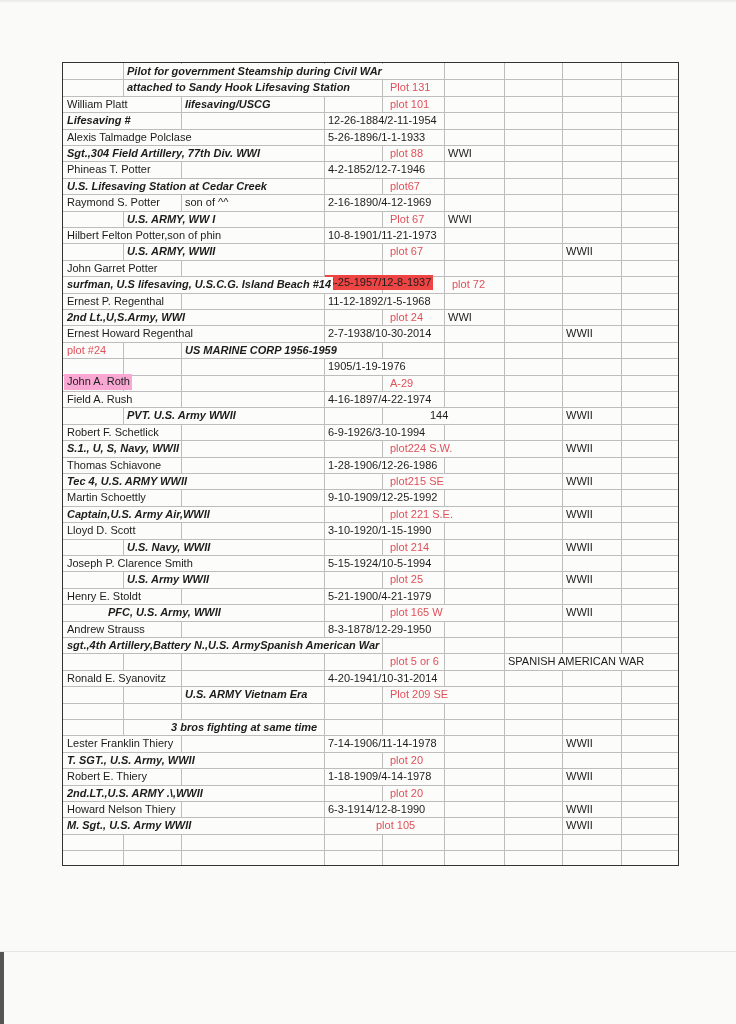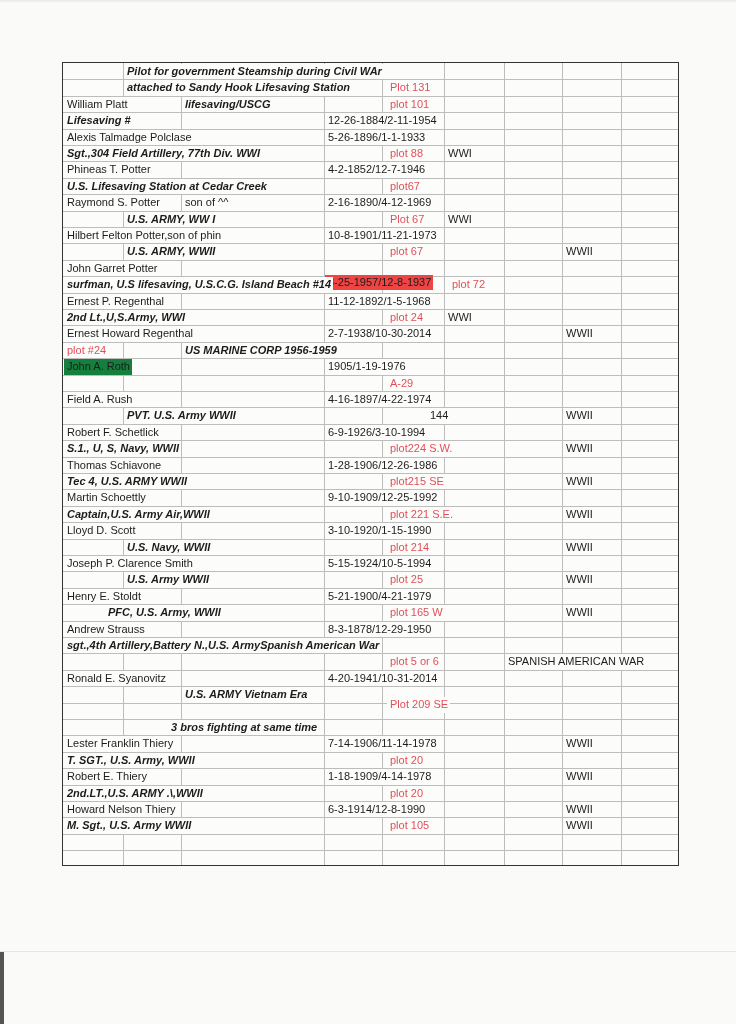--- a/index.html
+++ b/index.html
@@ -154,21 +154,21 @@
     <div class="row" style="top: 262.4px;">
       <div class="cell" style="left: 1px; background: rgb(252, 252, 250); top: 1px; height: 15.4px; line-height: 15.4px; width: auto; padding-right: 2px;">Ernest Howard Regenthal</div>
       <div class="cell" style="left: 262px; background: rgb(252, 252, 250); top: 1px; height: 15.4px; line-height: 15.4px; width: auto; padding-right: 2px;">2-7-1938/10-30-2014</div>
       <div class="cell" style="left: 500px; background: rgb(252, 252, 250); top: 1px; height: 15.4px; line-height: 15.4px; width: auto; padding-right: 2px;">WWII</div>
     </div>
     <div class="row" style="top: 278.8px;">
       <div class="cell red" style="left: 1px; background: rgb(252, 252, 250); top: 1px; height: 15.4px; line-height: 15.4px; width: auto; padding-right: 2px;">plot #24</div>
       <div class="cell b" style="left: 119px; background: rgb(252, 252, 250); top: 1px; height: 15.4px; line-height: 15.4px; width: auto; padding-right: 2px; text-align: center;">US MARINE CORP 1956-1959</div>
     </div>
     <div class="row" style="top: 295.2px;">
-      <div class="cell" style="left: 1px; background: #15803d; top: 1px; height: 15.4px; line-height: 15.4px; width: auto; padding-right: 2px;">John A. Roth</div>
+      <div class="cell" style="left: 1px; background: #f9a8d4; top: 16px; height: 15.4px; line-height: 15.4px; width: auto; padding-right: 2px;">John A. Roth</div>
       <div class="cell" style="left: 262px; background: rgb(252, 252, 250); top: 1px; height: 15.4px; line-height: 15.4px; width: auto; padding-right: 2px;">1905/1-19-1976</div>
     </div>
     <div class="row" style="top: 311.6px;">
       <div class="cell red" style="left: 324px; background: rgb(252, 252, 250); top: 1px; height: 15.4px; line-height: 15.4px; width: auto; padding-right: 2px;">A-29</div>
     </div>
     <div class="row" style="top: 328px;">
       <div class="cell" style="left: 1px; background: rgb(252, 252, 250); top: 1px; height: 15.4px; line-height: 15.4px; width: auto; padding-right: 2px;">Field A. Rush</div>
       <div class="cell" style="left: 262px; background: rgb(252, 252, 250); top: 1px; height: 15.4px; line-height: 15.4px; width: auto; padding-right: 2px;">4-16-1897/4-22-1974</div>
     </div>
     <div class="row" style="top: 344.4px;">
@@ -240,21 +240,21 @@
     <div class="row" style="top: 590.4px;">
       <div class="cell red" style="left: 324px; background: rgb(252, 252, 250); top: 1px; height: 15.4px; line-height: 15.4px; width: auto; padding-right: 2px;">plot 5 or 6</div>
       <div class="cell" style="left: 442px; background: rgb(252, 252, 250); top: 1px; height: 15.4px; line-height: 15.4px; width: auto; padding-right: 2px;">SPANISH AMERICAN WAR</div>
     </div>
     <div class="row" style="top: 606.8px;">
       <div class="cell" style="left: 1px; background: rgb(252, 252, 250); top: 1px; height: 15.4px; line-height: 15.4px; width: auto; padding-right: 2px;">Ronald E. Syanovitz</div>
       <div class="cell" style="left: 262px; background: rgb(252, 252, 250); top: 1px; height: 15.4px; line-height: 15.4px; width: auto; padding-right: 2px;">4-20-1941/10-31-2014</div>
     </div>
     <div class="row" style="top: 623.2px;">
       <div class="cell b" style="left: 119px; background: rgb(252, 252, 250); top: 1px; height: 15.4px; line-height: 15.4px; width: auto; padding-right: 2px;">U.S. ARMY Vietnam Era</div>
-      <div class="cell red" style="left: 324px; background: rgb(252, 252, 250); top: 11px; height: 15.4px; line-height: 15.4px; width: auto; padding-right: 2px;">Plot 209 SE</div>
+      <div class="cell red" style="left: 324px; background: rgb(252, 252, 250); top: 1px; height: 15.4px; line-height: 15.4px; width: auto; padding-right: 2px;">Plot 209 SE</div>
     </div>
     <div class="row" style="top: 639.6px;"></div>
     <div class="row" style="top: 656px;">
       <div class="cell b" style="left: 105px; background: rgb(252, 252, 250); top: 1px; height: 15.4px; line-height: 15.4px; width: auto; padding-right: 2px;">3 bros fighting at same time</div>
     </div>
     <div class="row" style="top: 672.4px;">
       <div class="cell" style="left: 1px; background: rgb(252, 252, 250); top: 1px; height: 15.4px; line-height: 15.4px; width: auto; padding-right: 2px;">Lester Franklin Thiery</div>
       <div class="cell" style="left: 262px; background: rgb(252, 252, 250); top: 1px; height: 15.4px; line-height: 15.4px; width: auto; padding-right: 2px;">7-14-1906/11-14-1978</div>
       <div class="cell" style="left: 500px; background: rgb(252, 252, 250); top: 1px; height: 15.4px; line-height: 15.4px; width: auto; padding-right: 2px;">WWII</div>
     </div>
@@ -271,18 +271,18 @@
       <div class="cell b" style="left: 1px; background: rgb(252, 252, 250); top: 1px; height: 15.4px; line-height: 15.4px; width: auto; padding-right: 2px;">2nd.LT.,U.S. ARMY .\,WWII</div>
       <div class="cell red" style="left: 324px; background: rgb(252, 252, 250); top: 1px; height: 15.4px; line-height: 15.4px; width: auto; padding-right: 2px;">plot 20</div>
     </div>
     <div class="row" style="top: 738px;">
       <div class="cell" style="left: 1px; background: rgb(252, 252, 250); top: 1px; height: 15.4px; line-height: 15.4px; width: auto; padding-right: 2px;">Howard Nelson Thiery</div>
       <div class="cell" style="left: 262px; background: rgb(252, 252, 250); top: 1px; height: 15.4px; line-height: 15.4px; width: auto; padding-right: 2px;">6-3-1914/12-8-1990</div>
       <div class="cell" style="left: 500px; background: rgb(252, 252, 250); top: 1px; height: 15.4px; line-height: 15.4px; width: auto; padding-right: 2px;">WWII</div>
     </div>
     <div class="row" style="top: 754.4px;">
       <div class="cell b" style="left: 1px; background: rgb(252, 252, 250); top: 1px; height: 15.4px; line-height: 15.4px; width: auto; padding-right: 2px;">M. Sgt., U.S. Army WWII</div>
-      <div class="cell red" style="left: 324px; background: rgb(252, 252, 250); top: 1px; height: 15.4px; line-height: 15.4px; width: auto; padding-right: 2px;">plot 105</div>
+      <div class="cell red" style="left: 310px; background: rgb(252, 252, 250); top: 1px; height: 15.4px; line-height: 15.4px; width: auto; padding-right: 2px;">plot 105</div>
       <div class="cell" style="left: 500px; background: rgb(252, 252, 250); top: 1px; height: 15.4px; line-height: 15.4px; width: auto; padding-right: 2px;">WWII</div>
     </div>
     <div class="row" style="top: 770.8px;"></div>
     <div class="row" style="top: 787.2px;"></div>
   </div>
 
 </body></html>

